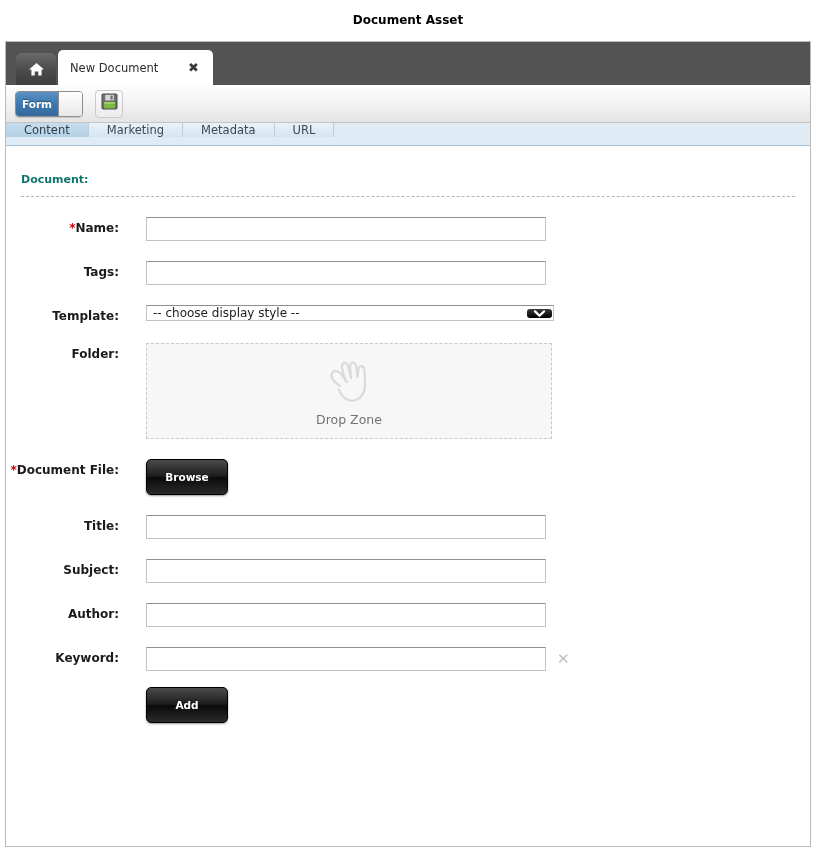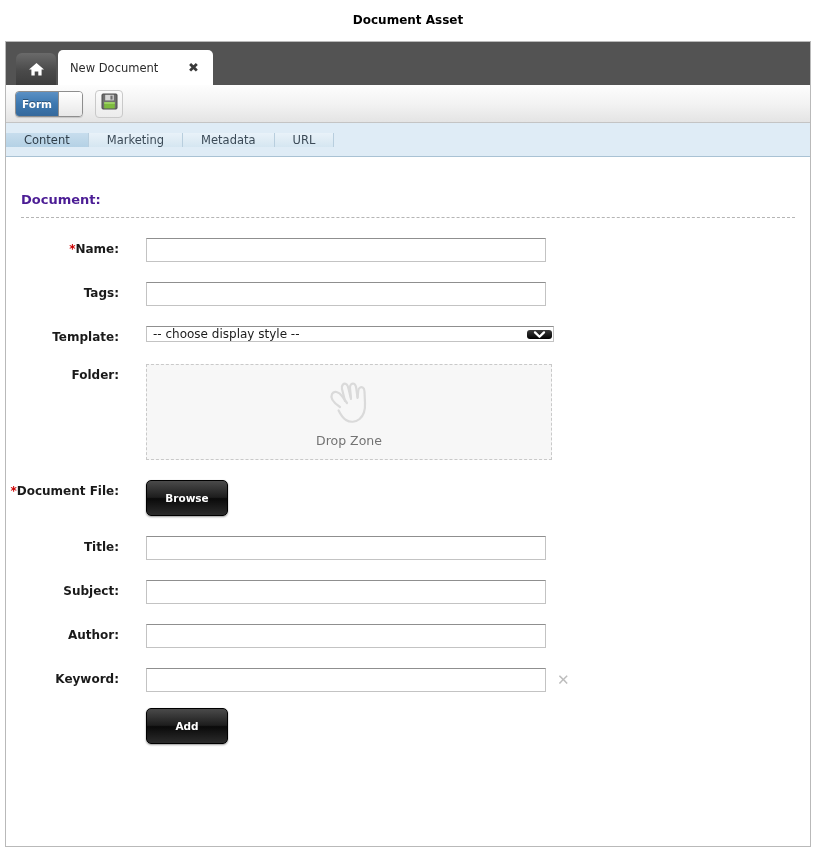--- a/index.html
+++ b/index.html
@@ -196,25 +196,25 @@
     background: linear-gradient(to bottom, #fbfbfb, #ececec);
     display: flex;
     align-items: center;
     justify-content: center;
     cursor: pointer;
     box-sizing: border-box;
   }
 
   
   .tabstrip {
-    height: 34px;
+    height: 23px;
     background: #dfecf6;
     border-bottom: 1px solid #a9c2d4;
     display: flex;
-    align-items: center;
+    align-items: flex-start;
     box-sizing: border-box;
   }
   .tabstrip::after {
     content: "";
     flex: 1;
     background: linear-gradient(to bottom, #e7f1f9, #d6e6f2);
     border-left: 1px solid #b8cede;
   }
   .tab {
     padding: 0 18px;
@@ -234,24 +234,24 @@
     font-weight: normal;
   }
 
   
   .form-body {
     background: #ffffff;
     padding: 0;
     height: 100%;
   }
   .section-heading {
-    font-size: 13px;
-    font-weight: bold;
-    color: #4c1d95;
-    padding: 35px 0 0 15px;
+    font-size: 11px;
+    font-weight: bold;
+    color: #0f766e;
+    padding: 27px 0 0 15px;
   }
   .divider {
     margin: 10px 15px 0 15px;
     border-top: 1px dashed #b5b5b5;
   }
 
   .field-row {
     display: flex;
     align-items: flex-start;
     margin-top: 20px;

